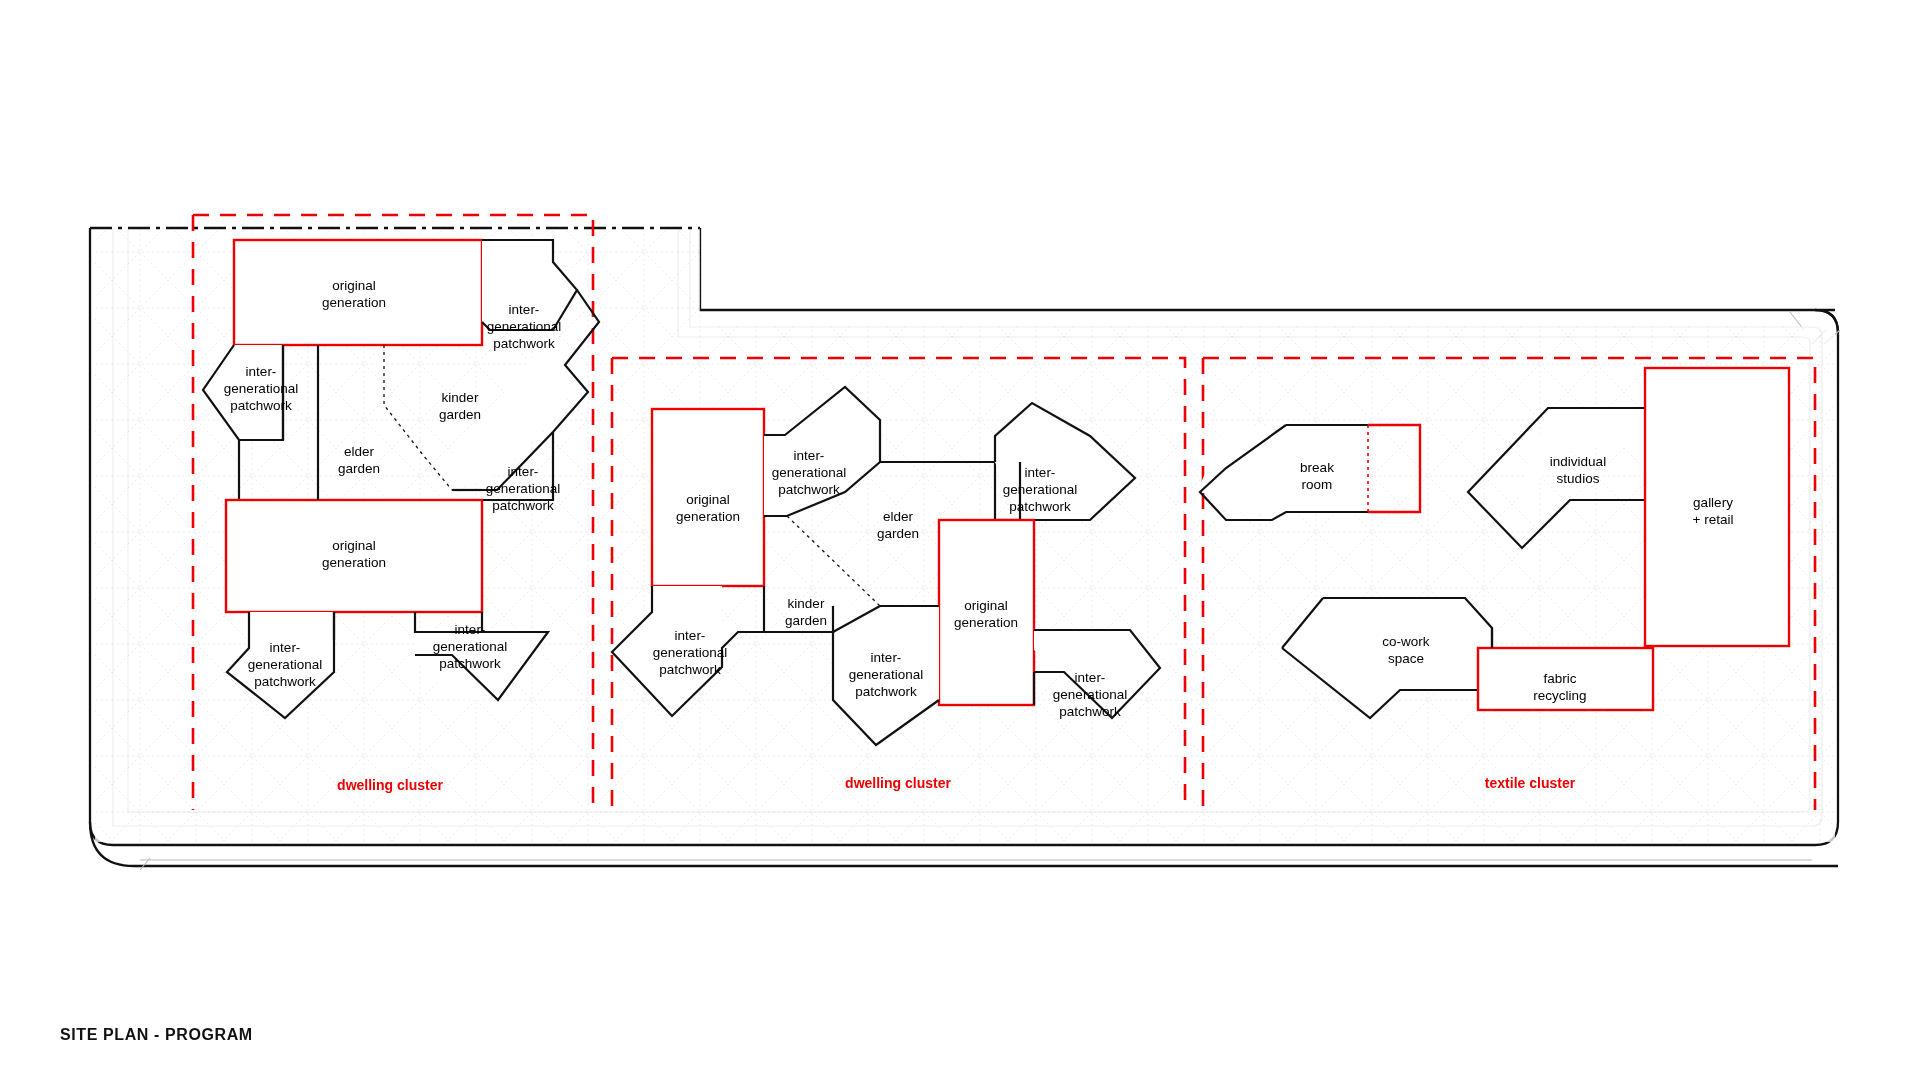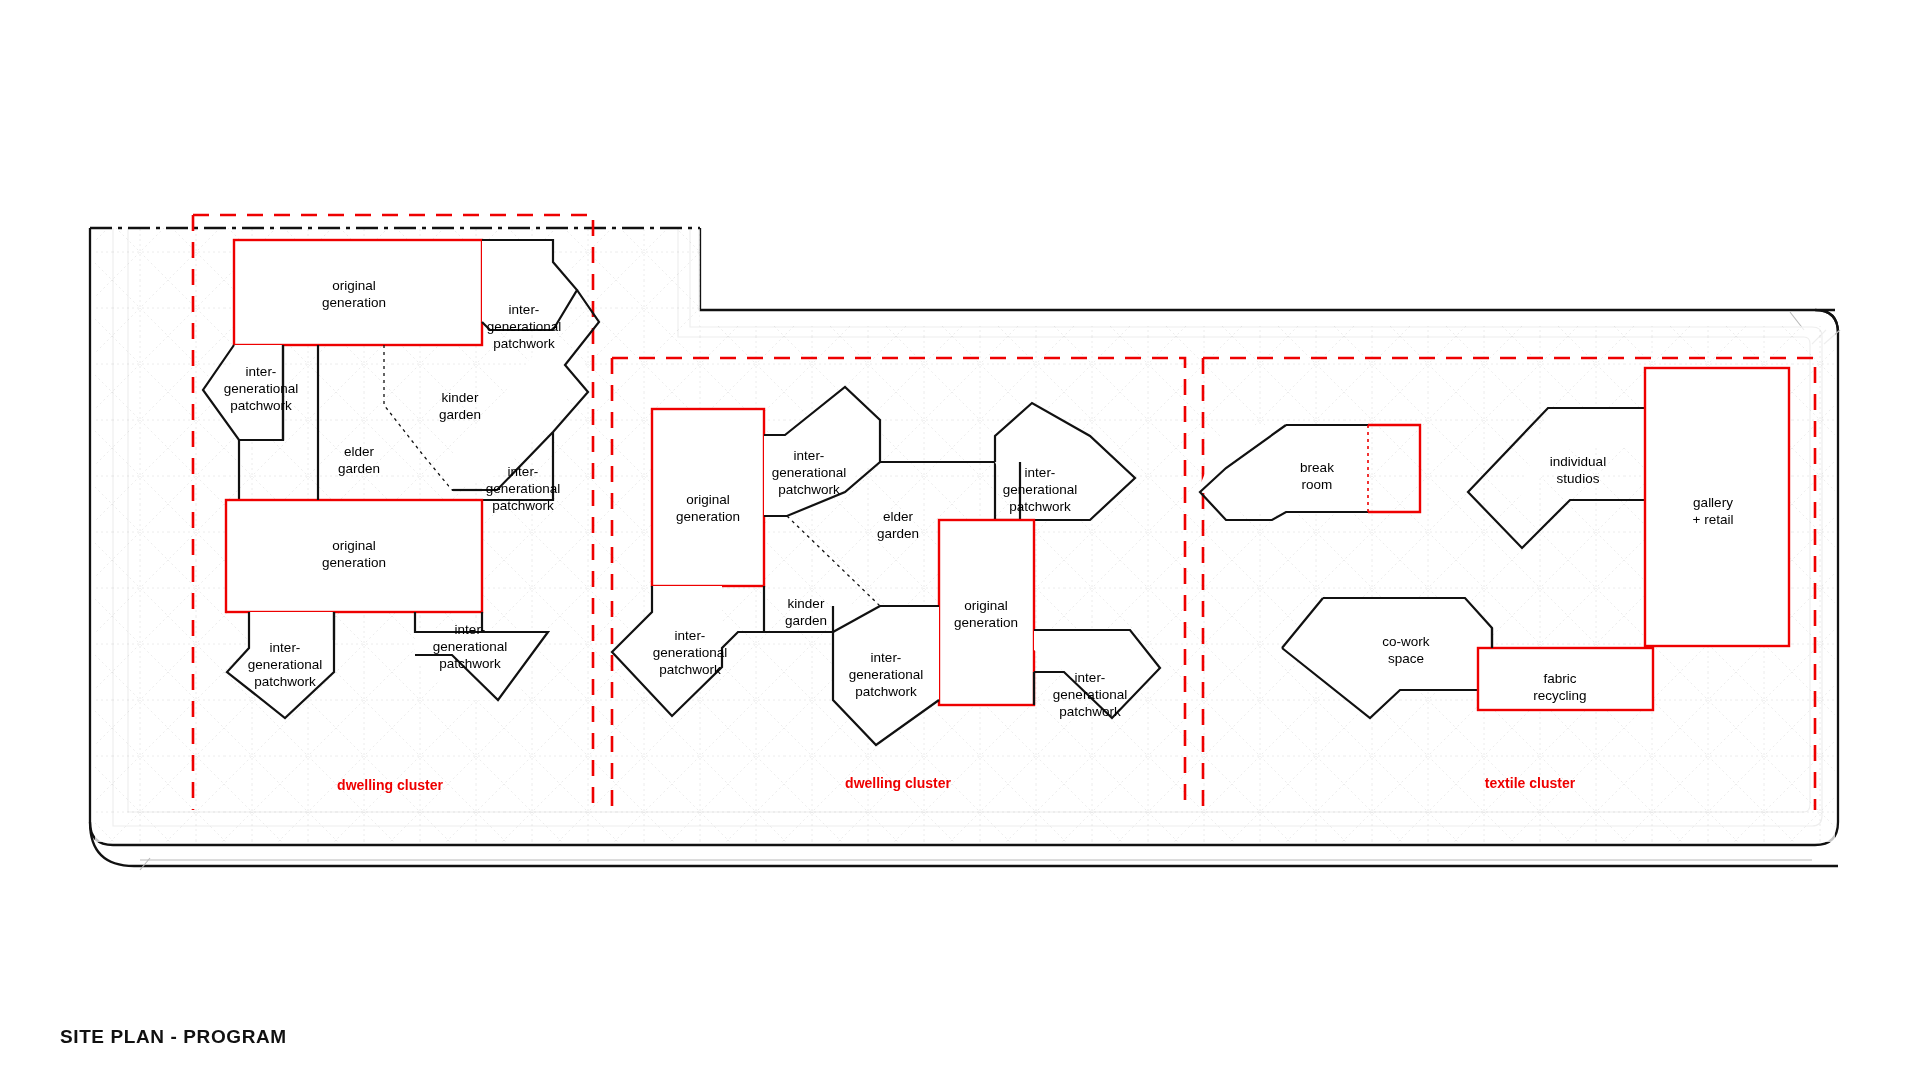--- a/index.html
+++ b/index.html
@@ -40,21 +40,21 @@
     font-weight: bold;
     fill: #ee0000;
     text-anchor: middle;
     dominant-baseline: middle;
   }
   .sheet-title {
     position: absolute;
     left: 60px;
     top: 1026px;
     font-family: "Liberation Sans", sans-serif;
-    font-size: 19px;
+    font-size: 16px;
     font-weight: bold;
     letter-spacing: 0.6px;
     color: #111111;
     white-space: nowrap;
   }
   .blk { fill: none; stroke: #111111; stroke-width: 2.2; stroke-linejoin: miter; stroke-linecap: butt; }
   .red { fill: none; stroke: #ee0000; stroke-width: 2.4; stroke-linejoin: miter; }
   .red-dashed { fill: none; stroke: #ee0000; stroke-width: 2.6; stroke-dasharray: 16 11; }
   .red-dotted { fill: none; stroke: #ee0000; stroke-width: 1.6; stroke-dasharray: 3 4; }
   .blk-dashdot { fill:none; stroke:#111111; stroke-width:2.6; stroke-dasharray: 22 6 4 6; }

